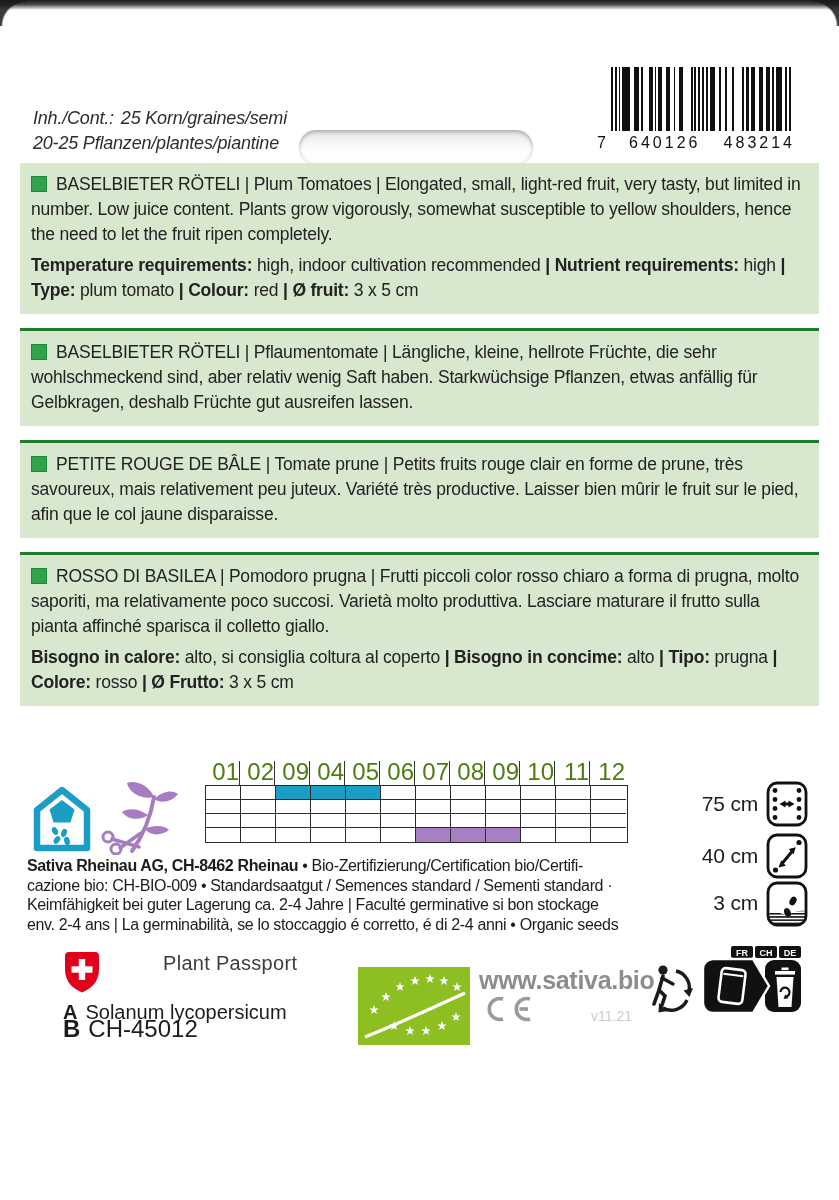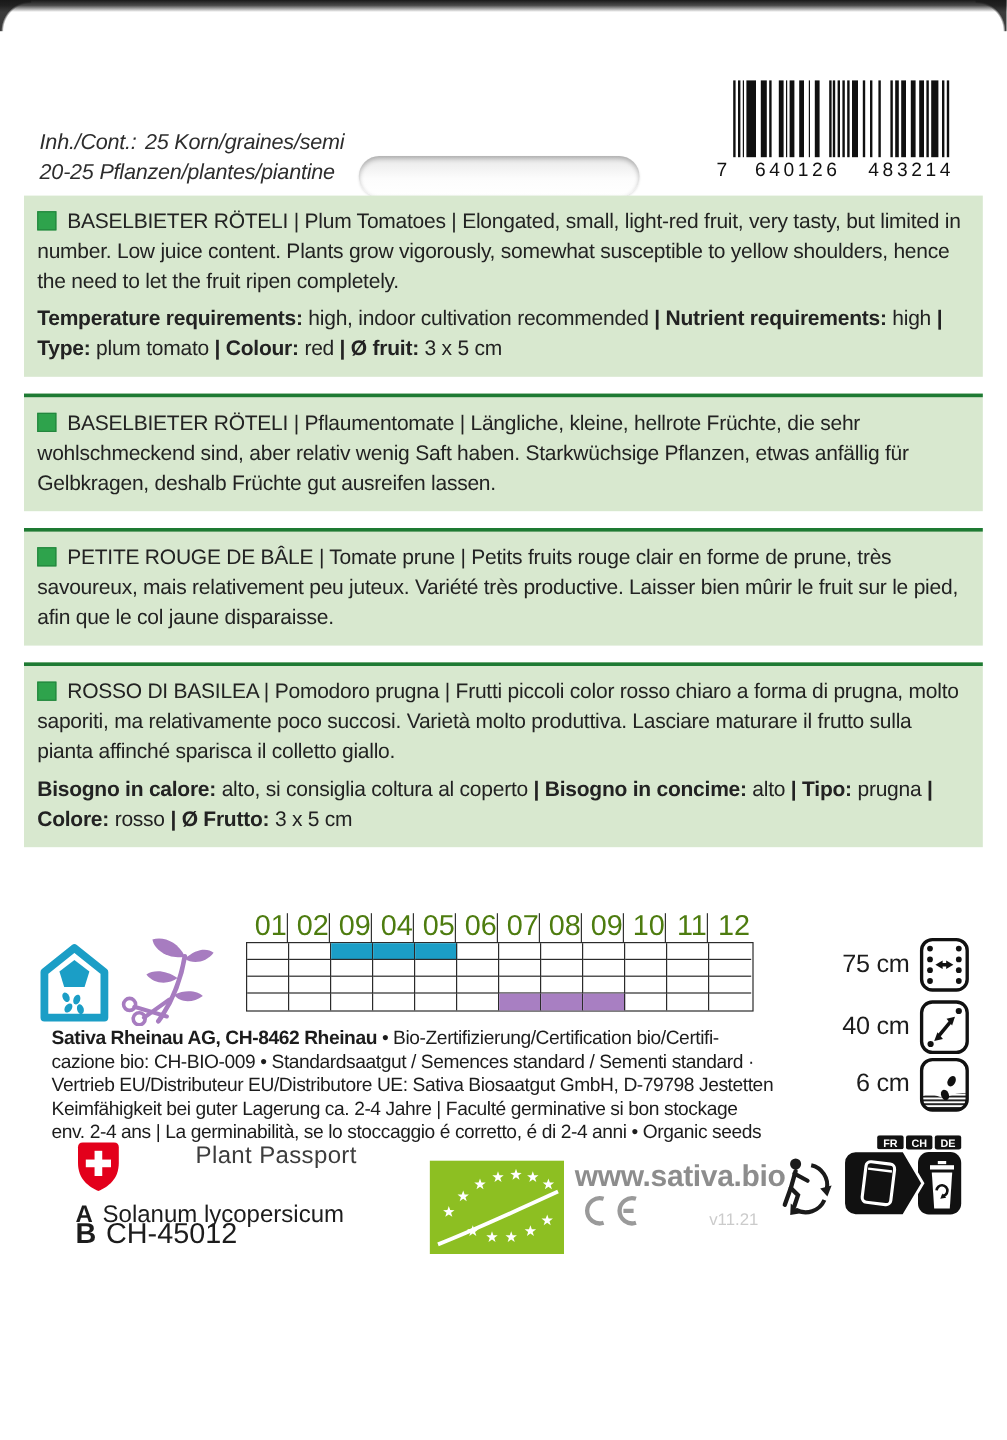--- a/index.html
+++ b/index.html
@@ -51,21 +51,21 @@
 
   .sow-icon{position:absolute;left:33px;top:786px;}
   .harvest-icon{position:absolute;left:98px;top:777px;}
 
   .sp-label{position:absolute;right:81px;font-size:21px;color:#1d1d1d;letter-spacing:-0.2px;}
   .sp-label.l1{top:792px;} .sp-label.l2{top:844px;} .sp-label.l3{top:891px;}
   .sp-icon{position:absolute;left:766px;}
   .sp-icon.i1{top:781px;} .sp-icon.i2{top:833px;} .sp-icon.i3{top:881px;}
 
   .legal{position:absolute;left:27px;top:856px;font-size:16px;line-height:19.5px;color:#1c1c1c;
-    letter-spacing:-0.35px;white-space:nowrap;margin-left:16px;}
+    letter-spacing:-0.35px;white-space:nowrap;}
 
   .swiss{position:absolute;left:62px;top:950px;}
   .pp-title{position:absolute;left:163px;top:952px;font-size:20px;color:#3d3d3d;letter-spacing:.3px;}
   .pp-a{position:absolute;left:63px;top:1001px;font-size:20px;color:#1c1c1c;}
   .pp-b{position:absolute;left:63px;top:996px;font-size:24px;color:#1c1c1c;margin-top:19px;}
   .pp-a b,.pp-b b{margin-right:8px;}
   .eu-logo{position:absolute;left:358px;top:967px;}
   .website{position:absolute;left:479px;top:966px;font-size:25px;font-weight:bold;color:#8d8d8d;
     letter-spacing:-0.3px;}
   .ce{position:absolute;left:481px;top:995px;}
@@ -268,21 +268,21 @@
       <path d="M47 52 C57 47 67 49 71 53 C63 59 52 59 47 52 Z" fill="#a77cc0"></path>
       <circle cx="10" cy="60" r="5" fill="none" stroke="#a77cc0" stroke-width="3"></circle>
       <circle cx="18" cy="72" r="5" fill="none" stroke="#a77cc0" stroke-width="3"></circle>
       <path d="M14 62 L41 70" stroke="#a77cc0" stroke-width="3.5" stroke-linecap="round"></path>
       <path d="M22 71 L43 56" stroke="#a77cc0" stroke-width="3.5" stroke-linecap="round"></path>
     </svg>
   </div>
 
   <div class="sp-label l1">75 cm</div>
   <div class="sp-label l2">40 cm</div>
-  <div class="sp-label l3">6 cm</div>
+  <div class="sp-label l3">3 cm</div>
 
   <div class="sp-icon i1">
     <svg width="42" height="46" viewBox="0 0 42 46">
       <rect x="2" y="2" width="38" height="42" rx="9" fill="none" stroke="#111" stroke-width="2.8"></rect>
       <g fill="#111">
         <circle cx="9" cy="9.5" r="2.4"></circle>
           <circle cx="9" cy="18.5" r="2.4"></circle>
           <circle cx="9" cy="27.5" r="2.4"></circle>
           <circle cx="9" cy="36.5" r="2.4"></circle>
         <circle cx="33" cy="9.5" r="2.4"></circle>
@@ -321,21 +321,20 @@
       </g>
       <rect x="2" y="2" width="38" height="42" rx="9" fill="none" stroke="#111" stroke-width="2.8"></rect>
       <ellipse cx="27" cy="20" rx="3.2" ry="4.6" fill="#111" transform="rotate(28 27 20)"></ellipse>
       <ellipse cx="21.5" cy="31.5" rx="3.2" ry="4.6" fill="#111" transform="rotate(-22 21.5 31.5)"></ellipse>
     </svg>
   </div>
 
   <div class="legal" id="legal-lines">
       <div><b>Sativa Rheinau AG, CH-8462 Rheinau</b> • Bio-Zertifizierung/Certification bio/Certifi-</div>
       <div>cazione bio: CH-BIO-009 • Standardsaatgut / Semences standard / Sementi standard ·</div>
-      <div>Vertrieb EU/Distributeur EU/Distributore UE: Sativa Biosaatgut GmbH, D-79798 Jestetten</div>
       <div>Keimfähigkeit bei guter Lagerung ca. 2-4 Jahre | Faculté germinative si bon stockage</div>
       <div>env. 2-4 ans | La germinabilità, se lo stoccaggio é corretto, é di 2-4 anni • Organic seeds</div>
     </div>
 
   <div class="swiss">
     <svg width="40" height="44" viewBox="0 0 40 44">
       <path d="M3 6 Q3 2 7 2 H33 Q37 2 37 6 V19 C37 33 28 39 20 42.5 C12 39 3 33 3 19 Z" fill="#e3001b"></path>
       <rect x="16.8" y="9" width="6.4" height="21" fill="#fff"></rect>
       <rect x="9.5" y="16.3" width="21" height="6.4" fill="#fff"></rect>
     </svg>

